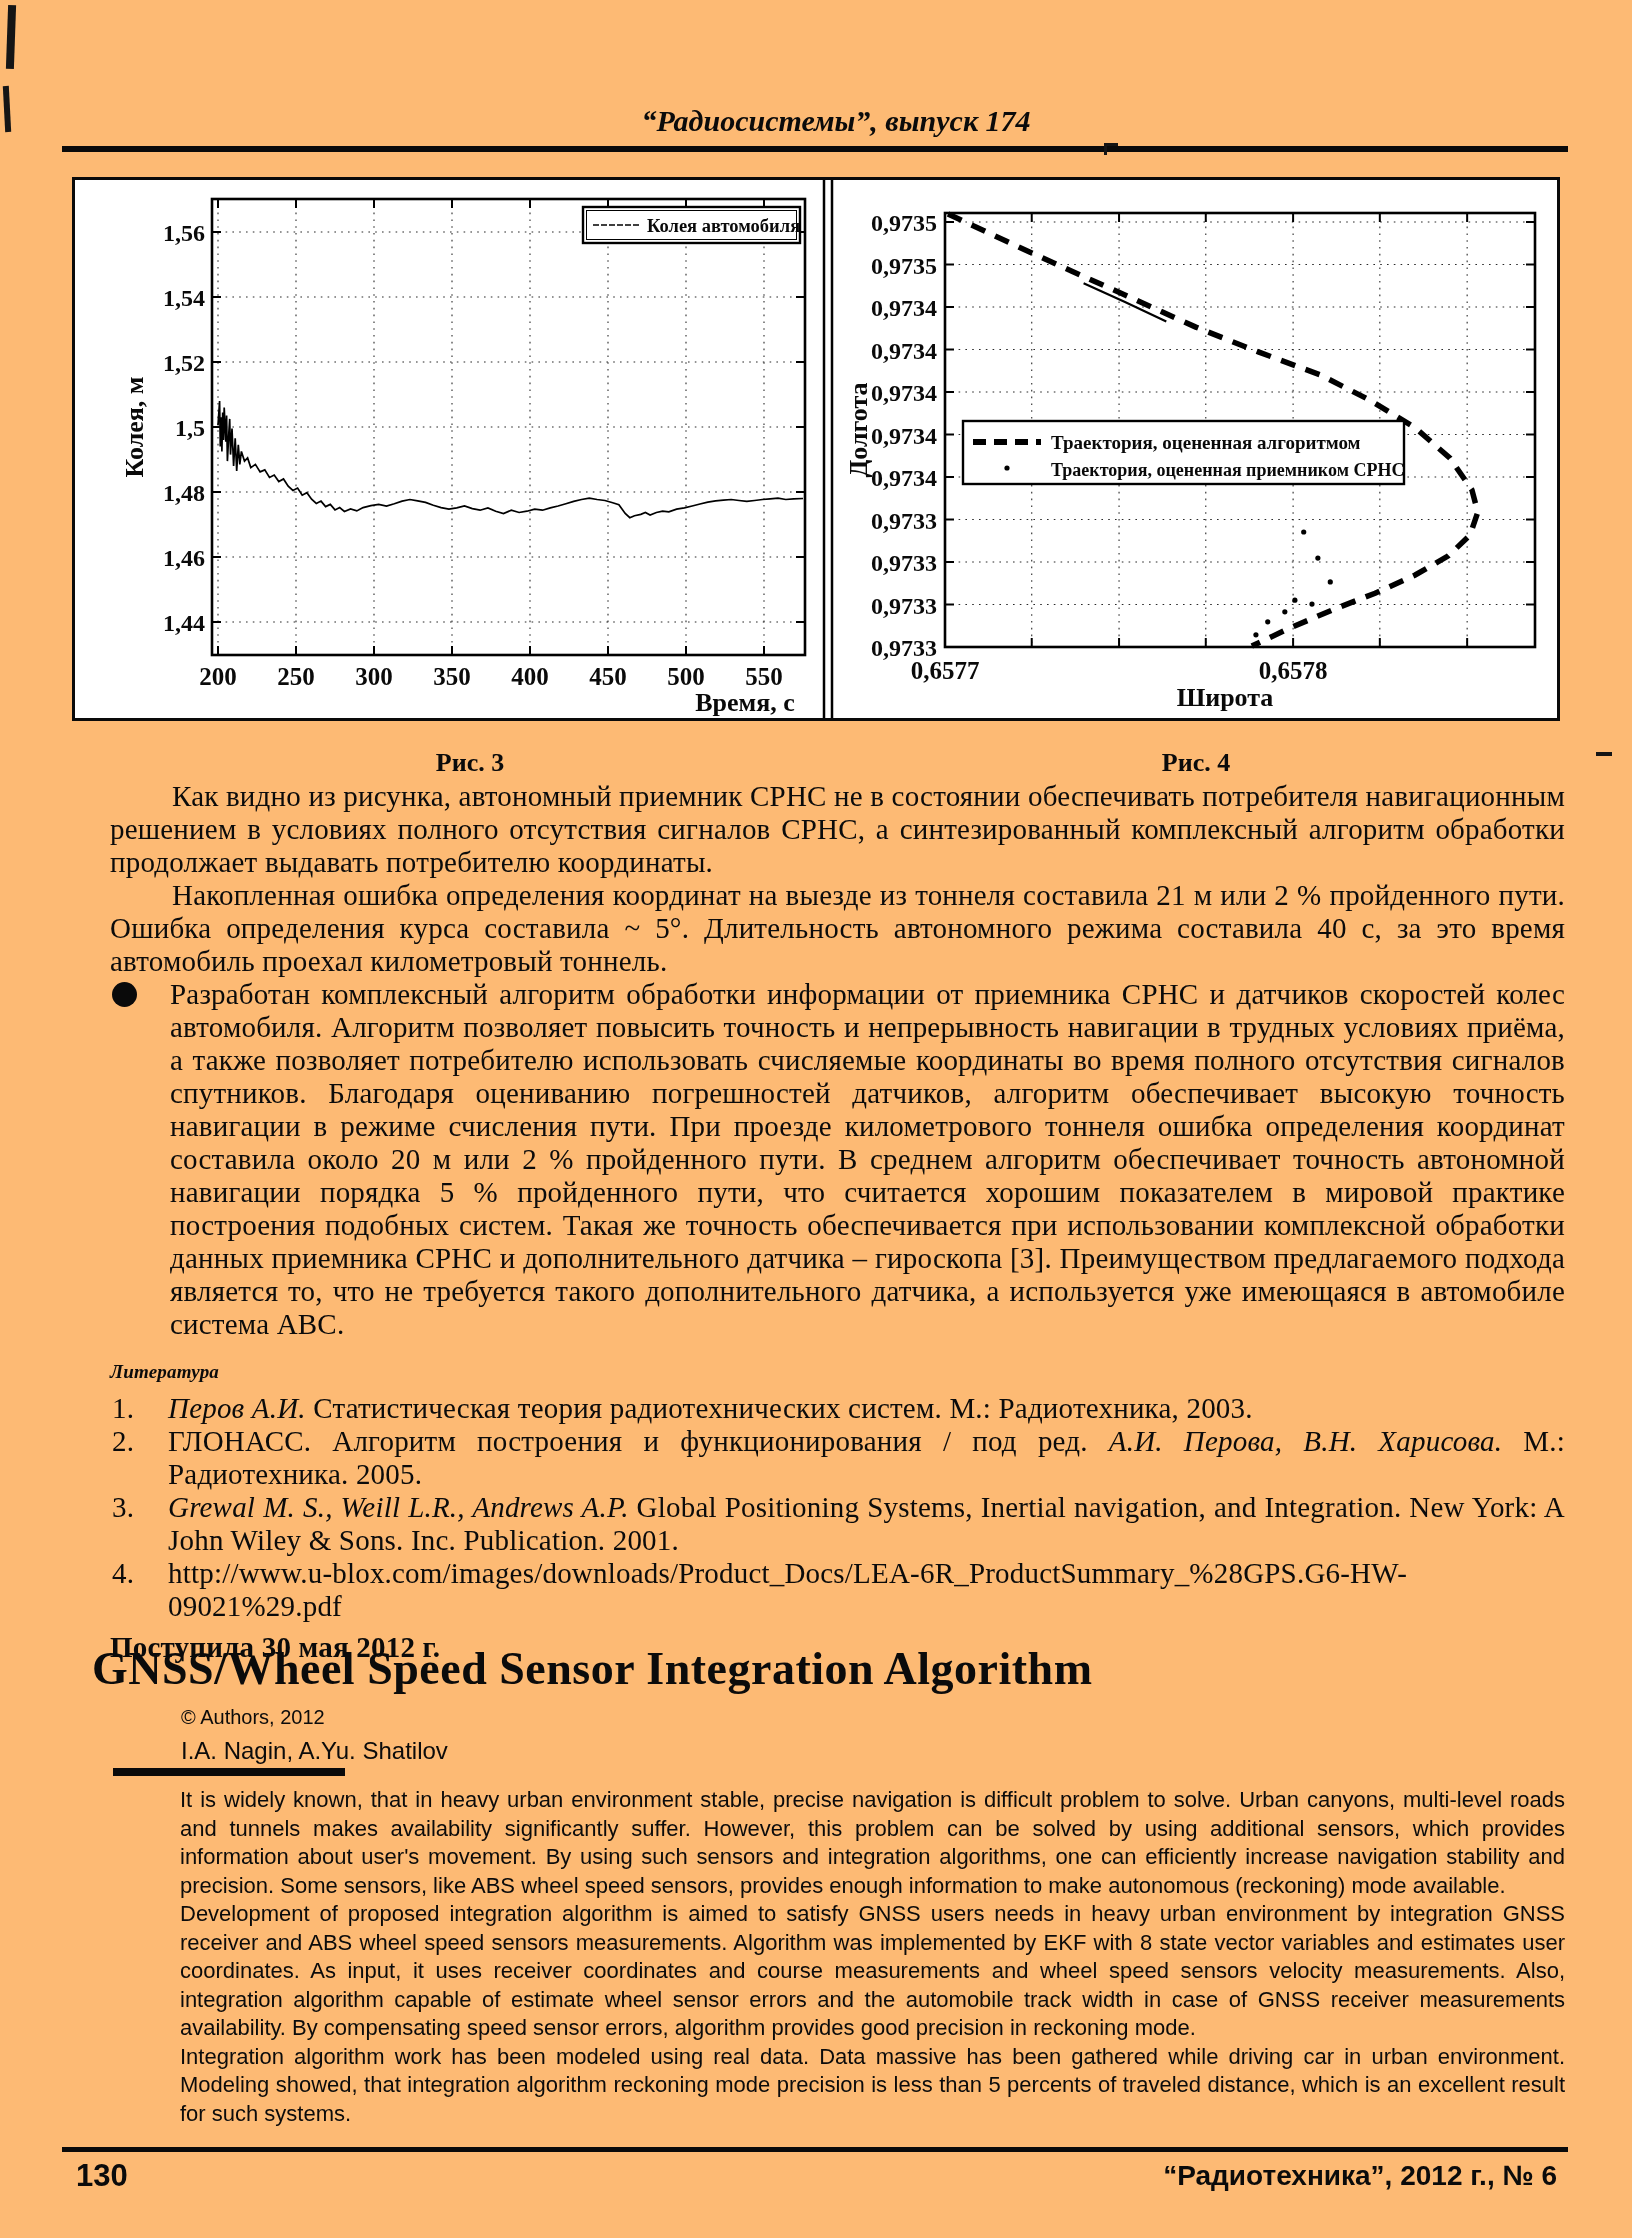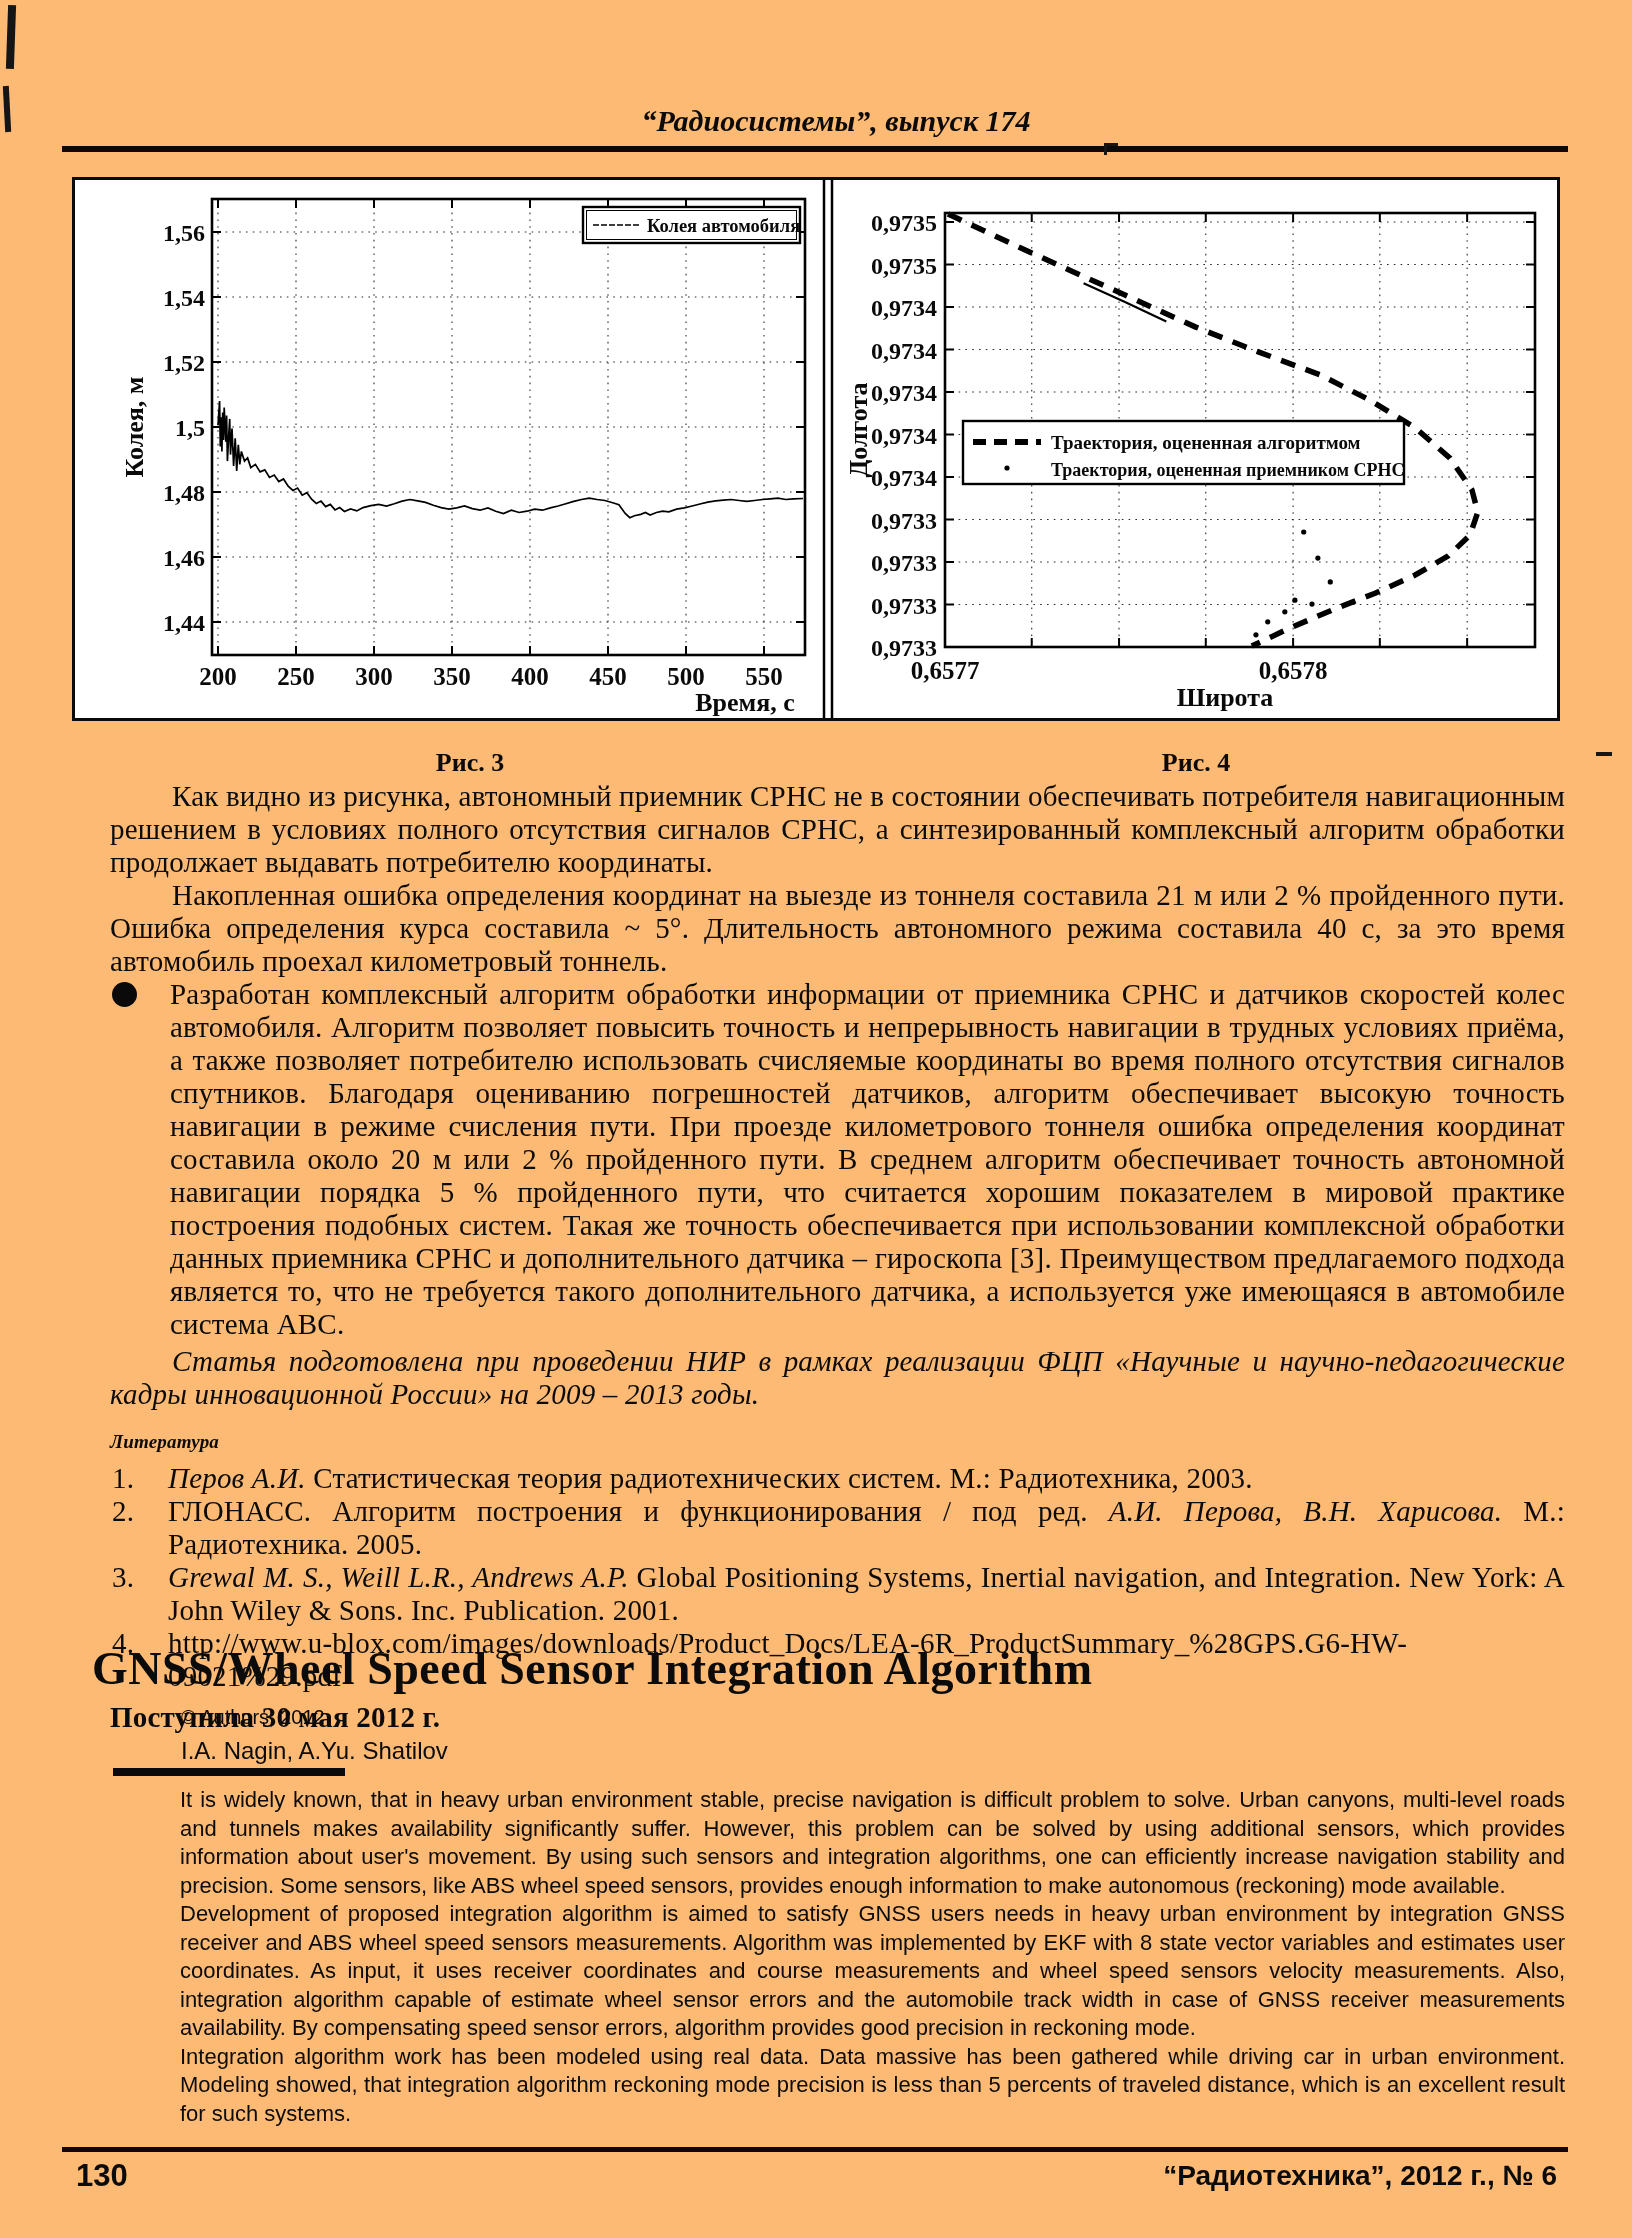--- a/index.html
+++ b/index.html
@@ -239,21 +239,20 @@
     <span style="left:470px">Рис. 3</span>
     <span style="left:1196px">Рис. 4</span>
   </div>
 
   <div class="body-text">
     <p>Как видно из рисунка, автономный приемник СРНС не в состоянии обеспечивать потребителя навигационным решением в условиях полного отсутствия сигналов СРНС, а синтезированный комплексный алгоритм обработки продолжает выдавать потребителю координаты.</p>
     <p>Накопленная ошибка определения координат на выезде из тоннеля составила 21 м или 2 % пройденного пути. Ошибка определения курса составила ~ 5°. Длительность автономного режима составила 40 с, за это время автомобиль проехал километровый тоннель.</p>
     <p class="para-bullet">
       <span class="bullet-dot"></span><span>Разработан комплексный алгоритм обработки информации от приемника СРНС и датчиков скоростей колес автомобиля. Алгоритм позволяет повысить точность и непрерывность навигации в трудных условиях приёма, а также позволяет потребителю использовать счисляемые координаты во время полного отсутствия сигналов спутников. Благодаря оцениванию погрешностей датчиков, алгоритм обеспечивает высокую точность навигации в режиме счисления пути. При проезде километрового тоннеля ошибка определения координат составила около 20 м или 2 % пройденного пути. В среднем алгоритм обеспечивает точность автономной навигации порядка 5 % пройденного пути, что считается хорошим показателем в мировой практике построения подобных систем. Такая же точность обеспечивается при использовании комплексной обработки данных приемника СРНС и дополнительного датчика – гироскопа [3]. Преимуществом предлагаемого подхода является то, что не требуется такого дополнительного датчика, а используется уже имеющаяся в автомобиле система АВС.</span>
     </p>
-    <p class="para-italic">Статья подготовлена при проведении НИР в рамках реализации ФЦП «Научные и научно-педагогические кадры инновационной России» на 2009 – 2013 годы.</p>
     <p class="lit-head">Литература</p>
     <div class="ref-list" id="ref-list">
         <div class="ref-item"><span class="ref-num">1.</span><span style="font-style: italic;">Перов А.И.</span><span> Статистическая теория радиотехнических систем. М.: Радиотехника, 2003.</span></div>
         <div class="ref-item"><span class="ref-num">2.</span><span>ГЛОНАСС. Алгоритм построения и функционирования / под ред. </span><span style="font-style: italic;">А.И. Перова, В.Н. Харисова.</span><span> М.: Радиотехника. 2005.</span></div>
         <div class="ref-item"><span class="ref-num">3.</span><span style="font-style: italic;">Grewal M. S., Weill L.R., Andrews A.P.</span><span> Global Positioning Systems, Inertial navigation, and Integration. New York: A John Wiley &amp; Sons. Inc. Publication. 2001.</span></div>
         <div class="ref-item"><span class="ref-num">4.</span><span>http://www.u-blox.com/images/downloads/Product_Docs/LEA-6R_ProductSummary_%28GPS.G6-HW-09021%29.pdf</span></div>
       </div>
     <p class="received">Поступила 30 мая 2012 г.</p>
   </div>
 

